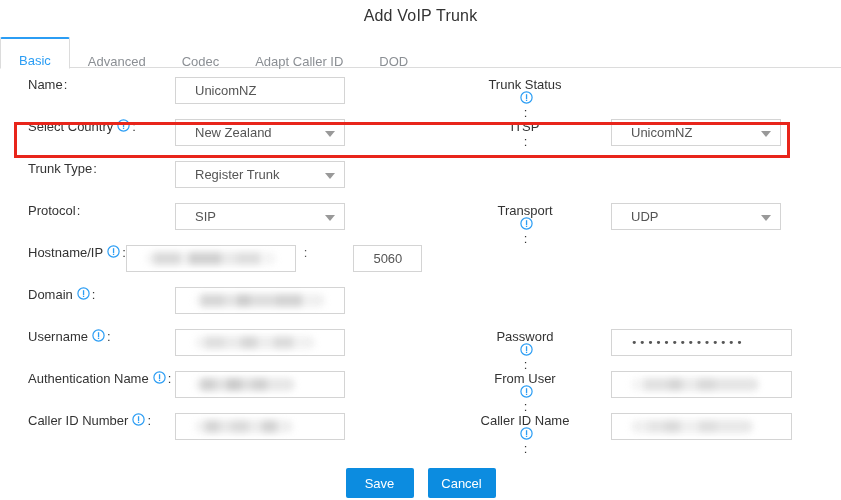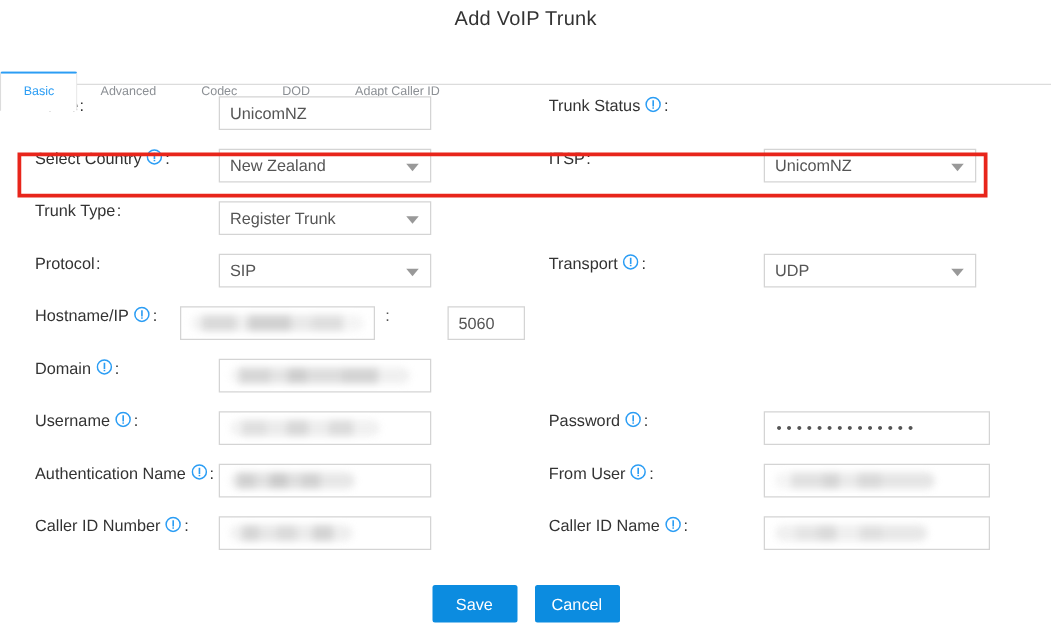--- a/index.html
+++ b/index.html
@@ -33,32 +33,31 @@
     height: 31px;
     margin-top: 12px;
     border-bottom: 1px solid #dcdcdc;
     display: flex;
     align-items: stretch;
     padding-left: 0px;
     box-sizing: border-box;
   }
   .tab {
     display: flex;
-    align-items: center;
+    align-items: flex-end;
     justify-content: center;
-    font-size: 10px;
+    font-size: 13px;
     color: #8b8f94;
     padding: 0 18px;
     box-sizing: border-box;
     height: 32px;
     position: relative;
     top: 0px;
     cursor: pointer;
     white-space: nowrap;
-    margin-top: 20px;
   }
   .tab.active {
     color: #2b9df4;
     background: #ffffff;
     border: 1px solid #dcdcdc;
     border-bottom: 1px solid #ffffff;
     border-top: 2px solid #2b9df4;
     border-radius: 2px 2px 0 0;
     z-index: 2;
     margin-bottom: -1px;
@@ -89,20 +88,21 @@
     box-sizing: border-box;
     font-size: 13px;
     color: #333333;
     display: flex;
     align-items: center;
     white-space: nowrap;
   }
   .label-right {
     width: 191px;
     padding-left: 19px;
+    flex-direction: column;
   }
   .label .colon { margin-left: 1px; }
 
   
   .info-icon {
     display: inline-block;
     width: 13px;
     height: 13px;
     margin-left: 4px;
     margin-right: 1px;
@@ -113,21 +113,21 @@
   .info-icon svg { display: block; }
 
   
   .field {
     height: 27px;
     border: 1px solid #d4d4d4;
     background: #ffffff;
     box-sizing: border-box;
     display: flex;
     align-items: center;
-    padding: 0 8px;
+    padding: 0 19px;
     font-size: 13px;
     color: #555555;
     position: relative;
   }
   .field.w170 { width: 170px; }
   .field.w181 { width: 181px; }
   .field.w80  { width: 74px; margin-left: 38px; }
 
   .select-arrow {
     position: absolute;
@@ -281,24 +281,24 @@
   <div class="tab active">
     <span>Basic</span>
   </div>
   <div class="tab">
     <span>Advanced</span>
   </div>
   <div class="tab">
     <span>Codec</span>
   </div>
   <div class="tab">
+    <span>Adapt Caller ID</span>
+  </div>
+  <div class="tab">
     <span>DOD</span>
-  </div>
-  <div class="tab">
-    <span>Adapt Caller ID</span>
   </div>
 </div>
 
 <div class="form">
 
   <div class="row">
     <div class="cell cell-left">
       <div class="label">
         <span>Name</span>
           <span class="colon">:</span>

